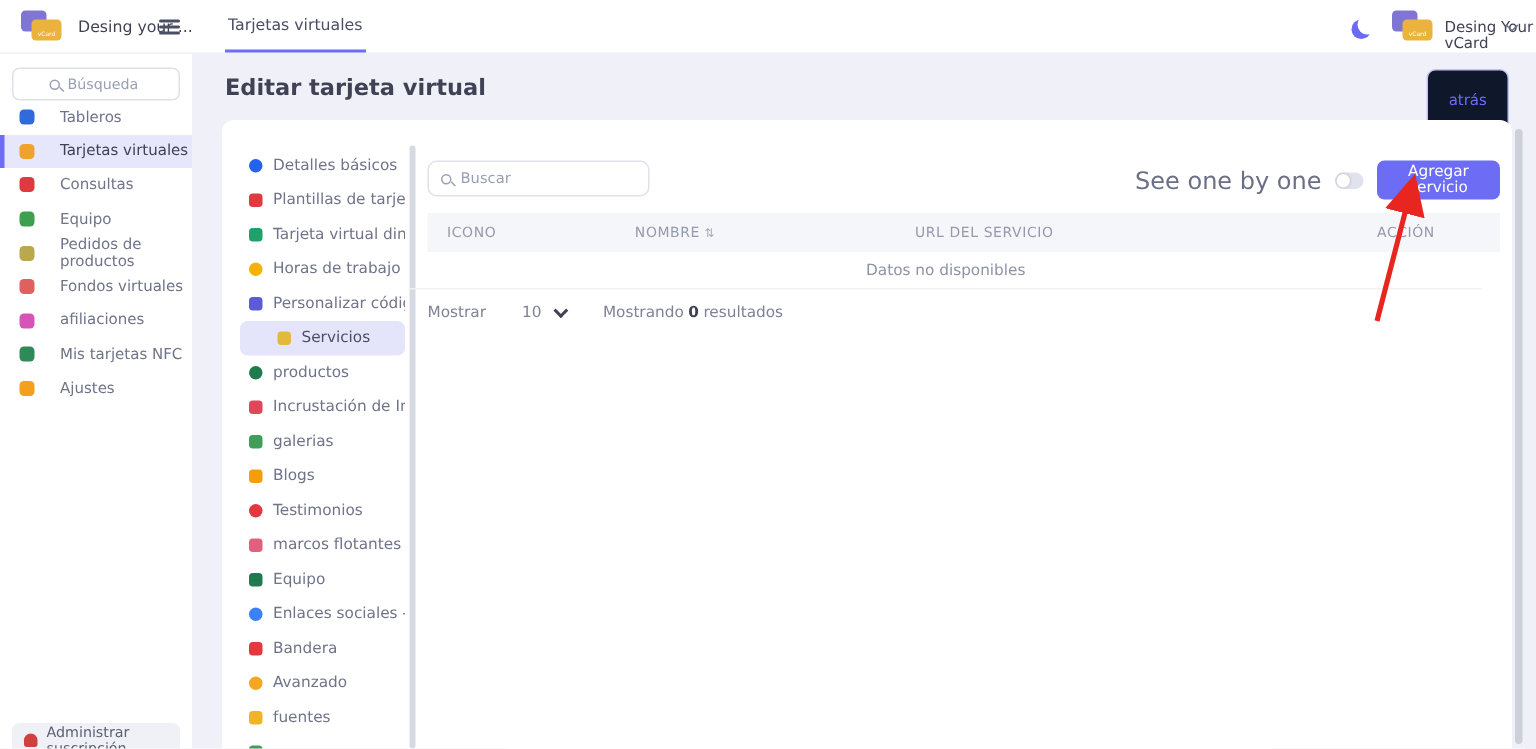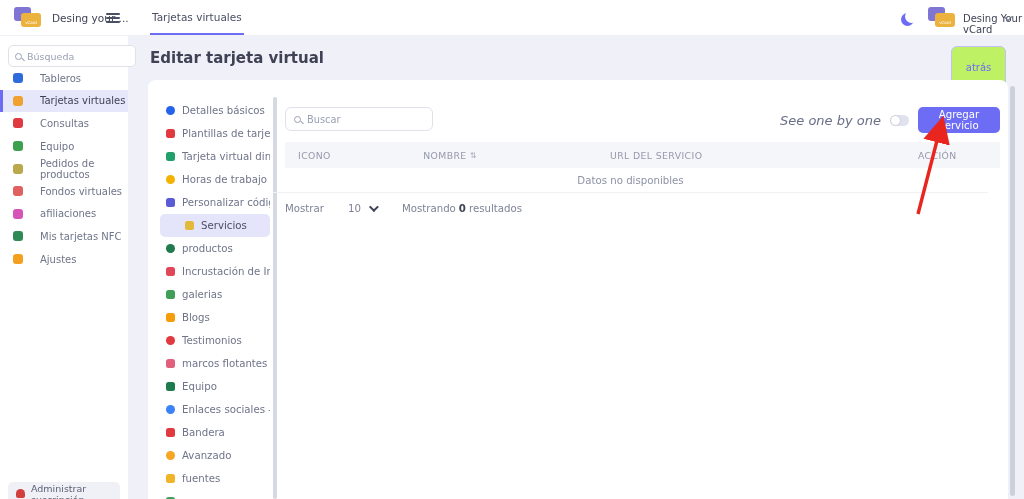--- a/index.html
+++ b/index.html
@@ -17,51 +17,51 @@
   .hamburger i { display:block; height:1.6px; background:#4a4f63; margin-bottom:2.6px; border-radius:1px; }
   .nav-tab { position:absolute; left:150px; top:0; height:35px; display:flex; align-items:center; font-size:10.5px; color:#4a4f63; border-bottom:2px solid #6c6cf5; padding:0 2px; }
   .moon { position:absolute; left:905px; top:10px; width:13px; height:13px; border-radius:50%; box-shadow:-4px 3px 0 0 #6b6bf5; }
   .logo-right { left:928px; top:7px; }
   .nav-user { position:absolute; left:963px; top:13px; font-size:10px; color:#3f4254; }
   .chev { display:inline-block; width:6px; height:6px; border-right:1.6px solid #6a6f86; border-bottom:1.6px solid #6a6f86; transform:rotate(45deg); }
   .nav-chev { position:absolute; left:1005px; top:14px; }
 
   
   .sidebar { position:absolute; left:0; top:36px; width:128px; height:463px; background:#fff; z-index:4; }
-  .side-search { position:absolute; left:8px; top:9px; width:128px; height:22px; border:1px solid #dfe1ea; border-radius:5px; display:flex; align-items:center; padding:0 6px; gap:5px; background:#fff; }
+  .side-search { position:absolute; left:8px; top:9px; width:112px; height:22px; border:1px solid #dfe1ea; border-radius:5px; display:flex; align-items:center; padding:0 24px; gap:5px; background:#fff; }
   .side-search input { border:none; outline:none; width:80px; font-size:9.5px; color:#3f4254; font-family:inherit; background:transparent; }
   .side-search input::placeholder { color:#9aa0b4; }
   .mag { width:7px; height:7px; border:1.4px solid #9aa0b4; border-radius:50%; position:relative; flex:0 0 auto; }
   .mag::after { content:""; position:absolute; width:4px; height:1.4px; background:#9aa0b4; transform:rotate(45deg); right:-3.5px; bottom:-1.5px; }
   .side-items { position:absolute; left:0; top:31px; width:128px; }
   .sitem { height:22.6px; display:flex; align-items:center; gap:17px; padding-left:13px; cursor:pointer; font-size:10px; color:#6f7489; }
   .sitem.active { background:#e7e7fb; border-left:3px solid #6c6cf5; padding-left:10px; color:#3f4254; }
   .sic { width:10px; height:10px; border-radius:3px; flex:0 0 auto; }
   .side-footer { position:absolute; left:8px; top:430px; width:112px; height:23px; background:#eff1f6; border-radius:5px; display:flex; align-items:center; gap:6px; padding:0 8px; font-size:9.5px; color:#5a5f73; cursor:pointer;margin-top:16px; }
   .crown { width:9px; height:9px; border-radius:50% 50% 2px 2px; background:#d23f3f; flex:0 0 auto; }
 
   
   .page-title { position:absolute; left:150px; top:49px; font-size:15px; font-weight:bold; color:#3f4254; }
-  .back-btn { position:absolute; left:951px; top:46px; width:55px; height:43px; border:1px solid #c3c1f2; border-radius:6px; background:#bef264; color:#6d6af8; font-size:10px; display:flex; align-items:center; justify-content:center; cursor:pointer; }
+  .back-btn { position:absolute; left:951px; top:46px; width:55px; height:43px; border:1px solid #c3c1f2; border-radius:6px; background:#0f172a; color:#6d6af8; font-size:10px; display:flex; align-items:center; justify-content:center; cursor:pointer; }
 
   .card { position:absolute; left:148px; top:80px; width:860px; height:419px; background:#fff; border-radius:8px 8px 0 0; overflow:hidden; }
 
   
   .menu { position:absolute; left:160px; top:99px; width:110px; z-index:3; }
   .mitem { height:23px; display:flex; align-items:center; gap:7px; padding:0 6px; border-radius:5px; font-size:10.2px; color:#6f7489; cursor:pointer; white-space:nowrap; overflow:hidden; }
   .mitem.active { background:#e4e4fb; color:#4a4f63;padding-left:25px; }
   .mic { width:9px; height:9px; border-radius:2.5px; flex:0 0 auto; }
   .menu-scroll { position:absolute; left:273px; top:97px; width:4px; height:402px; background:#d7d9e2; border-radius:2px; }
 
   
   .panel-search { position:absolute; left:285px; top:107px; width:148px; height:24px; border:1px solid #e0e2ea; border-radius:6px; display:flex; align-items:center; gap:6px; padding:0 8px; background:#fff; }
   .panel-search input { border:none; outline:none; width:100px; font-size:9.8px; color:#3f4254; font-family:inherit; background:transparent; }
   .panel-search input::placeholder { color:#9aa0b4; }
   .controls { position:absolute; left:700px; top:107px; width:300px; height:26px; display:flex; align-items:center; justify-content:flex-end; gap:9px; }
-  .toggle-label { font-size:13px; color:#6a6f86;font-style:italic; }
+  .toggle-label { font-size:16px; color:#6a6f86; }
   .toggle { width:19px; height:11px; background:#e0e3ee; border-radius:6px; position:relative; cursor:pointer; flex:0 0 auto; }
   .toggle .knob { position:absolute; left:1px; top:1px; width:9px; height:9px; background:#fff; border-radius:50%; box-shadow:0 0 2px rgba(0,0,0,.25); }
   .add-btn { width:82px; height:26px; border:none; border-radius:5px; color:#fff; font-size:10.2px; font-family:inherit; cursor:pointer; }
 
   
   .thead { position:absolute; left:285px; top:142px; width:715px; height:26px; background:#f5f6fa; font-size:9.3px; color:#9599ab; letter-spacing:.4px; }
   .th { position:absolute; top:0; height:26px; display:flex; align-items:center; gap:3px; }
   .sort-glyph { font-size:8px; color:#a5a9bb; }
   .empty-row { position:absolute; left:273px; top:168px; width:715px; height:25px; border-bottom:1px solid #f0f1f5; display:flex; align-items:center; justify-content:center; font-size:10.2px; color:#8d92a5; }
   .pagination { position:absolute; left:285px; top:199px; height:18px; display:flex; align-items:center; font-size:10.2px; color:#7e8396; }

